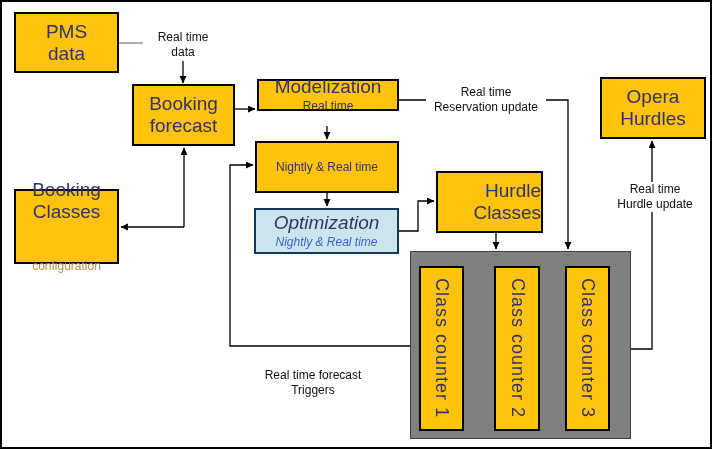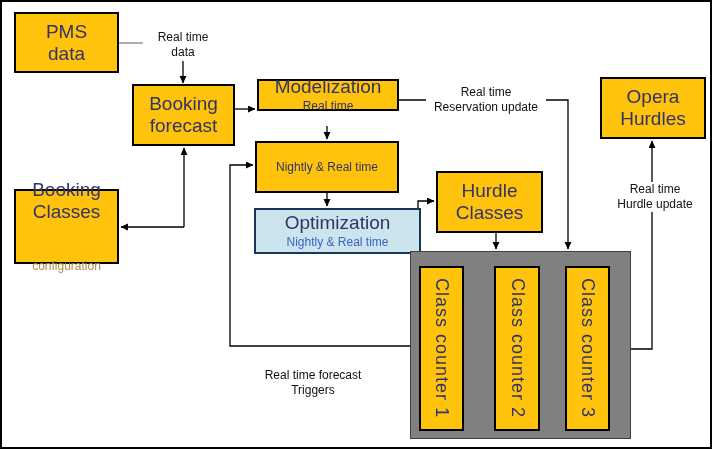--- a/index.html
+++ b/index.html
@@ -85,22 +85,22 @@
     line-height: 1.25;
     text-align: center;
     z-index: 4;
   }
 
   
   .pms          { left: 12px;  top: 10px;  width: 105px; height: 61px; }
   .analyzer     { left: 130px; top: 82px;  width: 103px; height: 62px; }
   .modelization { left: 255px; top: 77px;  width: 142px; height: 32px; }
   .forecast     { left: 253px; top: 139px; width: 144px; height: 52px; }
-  .optimization { left: 252px; top: 206px; width: 167px; height: 46px; }
-  .hurdle       { left: 434px; top: 169px; width: 107px; height: 62px; }
+  .optimization { left: 252px; top: 206px; width: 145px; height: 46px; font-style: italic; }
+  .hurdle       { left: 434px; top: 169px; width: 107px; height: 62px; align-items: flex-end; }
   .opera        { left: 598px; top: 75px;  width: 106px; height: 62px; }
   .classes      { left: 12px;  top: 187px; width: 105px; height: 75px; }
   .cc1 { left: 417px; top: 264px; width: 45px; height: 165px; }
   .cc2 { left: 492px; top: 264px; width: 46px; height: 165px; }
   .cc3 { left: 563px; top: 264px; width: 45px; height: 165px; }
 
   .lbl-rtd      { left: 141px; top: 28px;  width: 80px;  }
   .lbl-resv     { left: 424px; top: 83px;  width: 120px; }
   .lbl-hupd     { left: 607px; top: 180px; width: 92px;  }
   .lbl-trig     { left: 258px; top: 330px; width: 106px; margin-top: 36px; }

